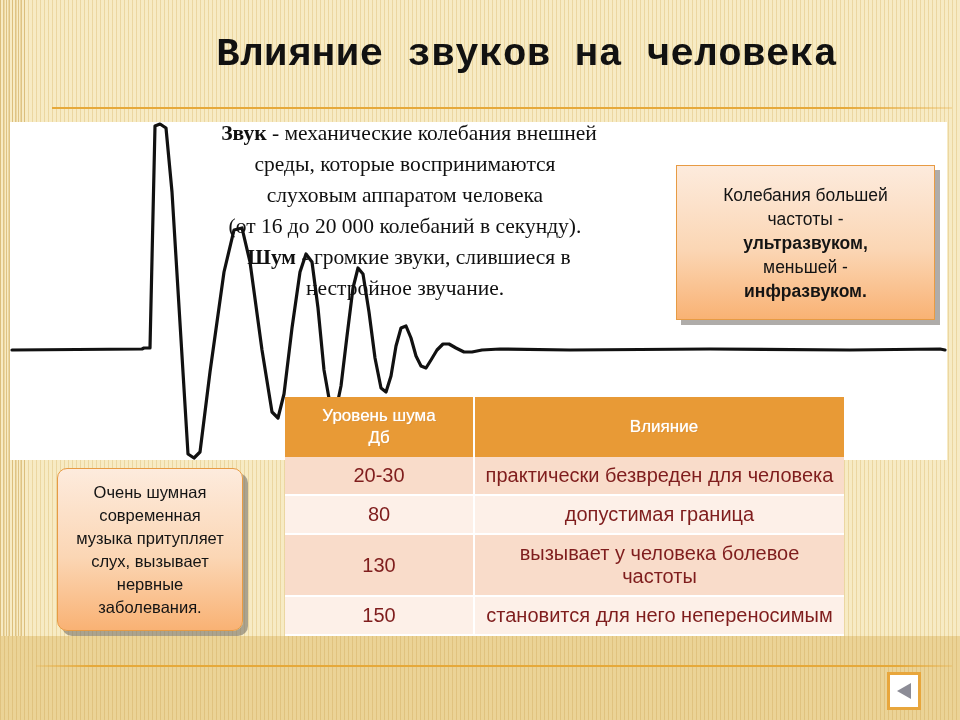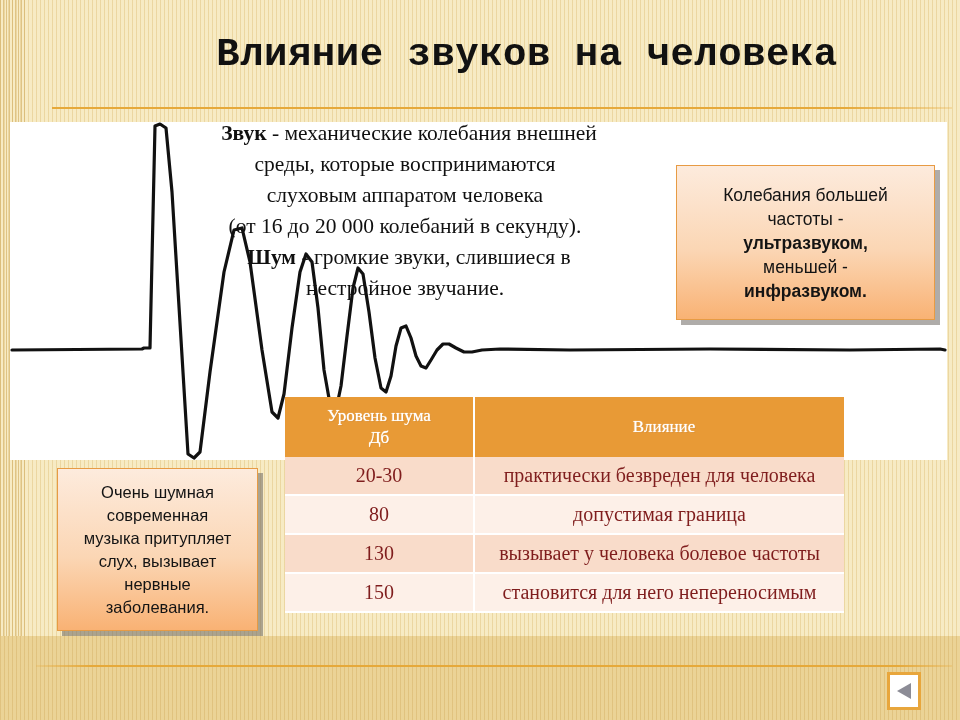--- a/index.html
+++ b/index.html
@@ -118,35 +118,36 @@
     justify-content: center;
   }
   #callout-freq {
     left: 676px; top: 165px;
     width: 259px; height: 155px;
     font-size: 17.5px;
     line-height: 24px;
   }
   #callout-music {
     left: 57px; top: 468px;
-    width: 201px; height: 163px;
+    width: 186px; height: 163px;
     font-size: 16.5px;
     line-height: 23px;
+    border-radius: 10px;
   }
   .callout b { font-weight: 700; }
   .callout .inner { padding: 4px 10px; }
 
   
   #noise-table {
     position: absolute;
     left: 285px; top: 397px;
     width: 559px;
     border-collapse: collapse;
     table-layout: fixed;
-    font-family: Liberation Serif, serif;
+    font-family: Liberation Sans, sans-serif;
   }
   #noise-table th {
     background: #E89A36;
     color: #FFFFFF;
     font-size: 17px;
     font-weight: 400;
     padding: 8px 4px;
     text-align: center;
     line-height: 22px;
     text-shadow: 0 0 1px rgba(255,255,255,0.9), 1px 1px 0 rgba(200,120,30,0.35);

